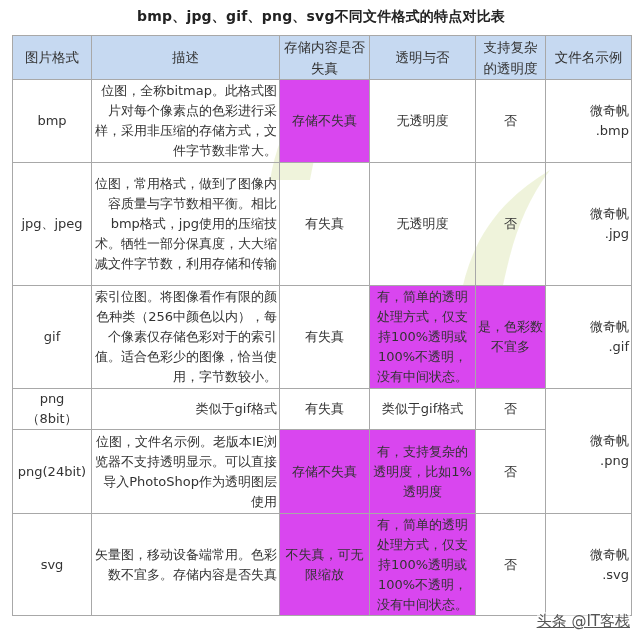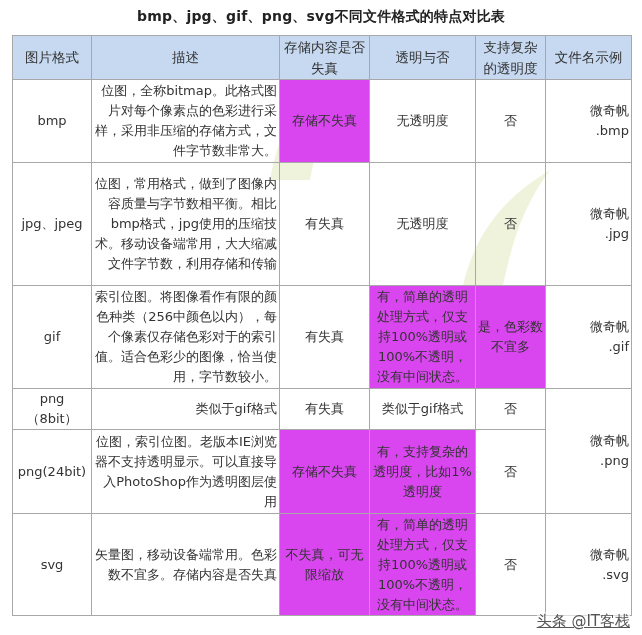--- a/index.html
+++ b/index.html
@@ -73,21 +73,21 @@
       <td class="hl">存储不失真</td>
       <td>无透明度</td>
       <td>否</td>
       <td>
         <div class="fname">微奇帆</div>
         <div class="fname">.bmp</div>
       </td>
     </tr>
     <tr style="height:123px">
       <td>jpg、jpeg</td>
-      <td class="desc">位图，常用格式，做到了图像内容质量与字节数相平衡。相比bmp格式，jpg使用的压缩技术。移动设备端常用，大大缩减文件字节数，利用存储和传输</td>
+      <td class="desc">位图，常用格式，做到了图像内容质量与字节数相平衡。相比bmp格式，jpg使用的压缩技术。牺牲一部分保真度，大大缩减文件字节数，利用存储和传输</td>
       <td>有失真</td>
       <td>无透明度</td>
       <td>否</td>
       <td>
         <div class="fname">微奇帆</div>
         <div class="fname">.jpg</div>
       </td>
     </tr>
     <tr style="height:103px">
       <td>gif</td>
@@ -106,21 +106,21 @@
       <td>有失真</td>
       <td>类似于gif格式</td>
       <td>否</td>
       <td rowspan="2">
         <div class="fname">微奇帆</div>
         <div class="fname">.png</div>
       </td>
     </tr>
     <tr style="height:84px">
       <td>png(24bit)</td>
-      <td class="desc">位图，索引位图。老版本IE浏览器不支持透明显示。可以直接导入PhotoShop作为透明图层使用</td>
+      <td class="desc">位图，文件名示例。老版本IE浏览器不支持透明显示。可以直接导入PhotoShop作为透明图层使用</td>
       <td class="hl">存储不失真</td>
       <td class="hl">有，支持复杂的透明度，比如1%透明度</td>
       <td>否</td>
     </tr>
     <tr style="height:102px">
       <td>svg</td>
       <td class="desc">矢量图，移动设备端常用。色彩数不宜多。存储内容是否失真</td>
       <td class="hl">不失真，可无限缩放</td>
       <td class="hl">有，简单的透明处理方式，仅支持100%透明或100%不透明，没有中间状态。</td>
       <td>否</td>

